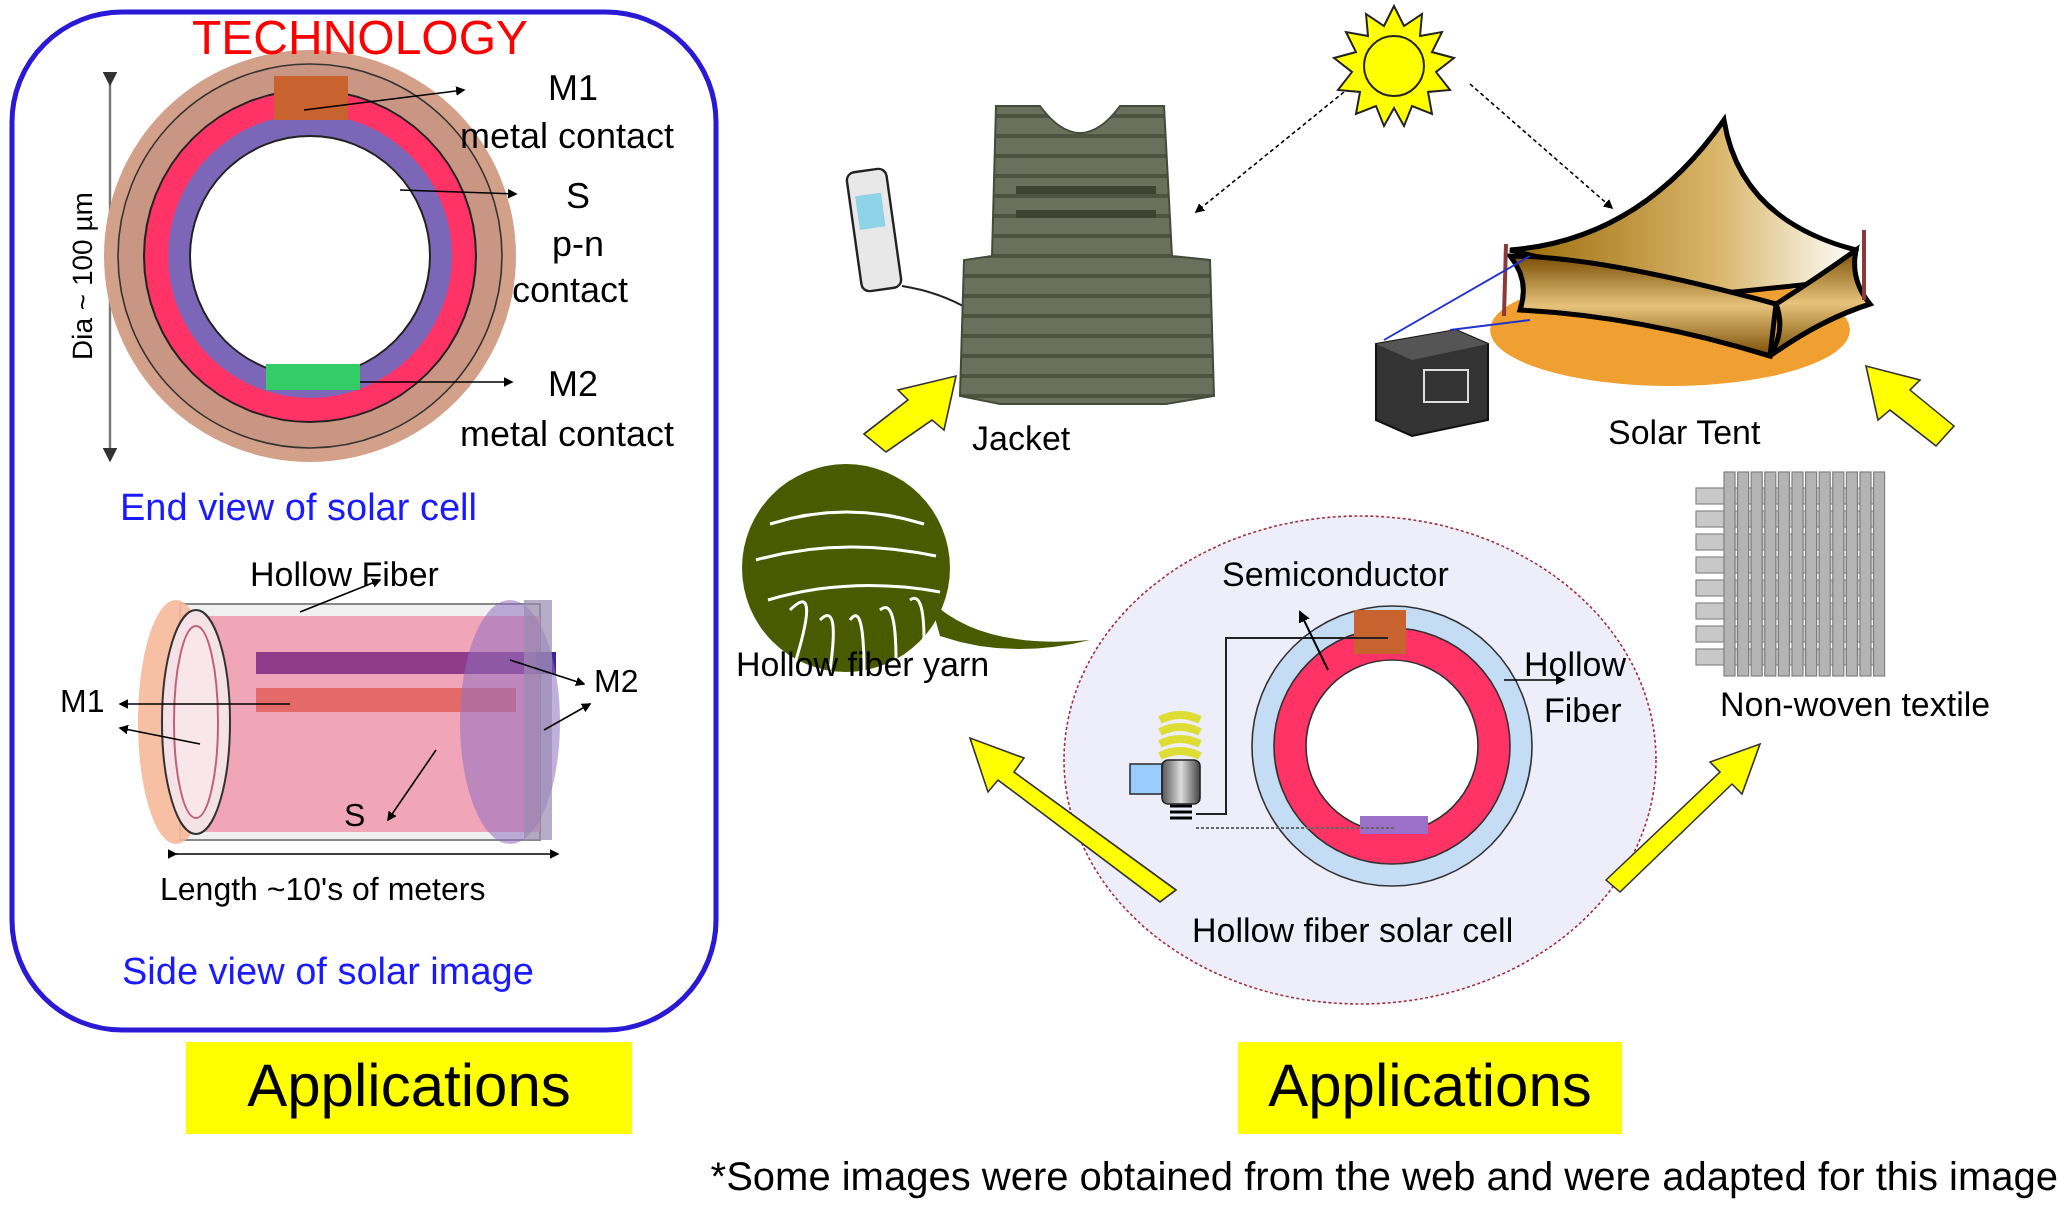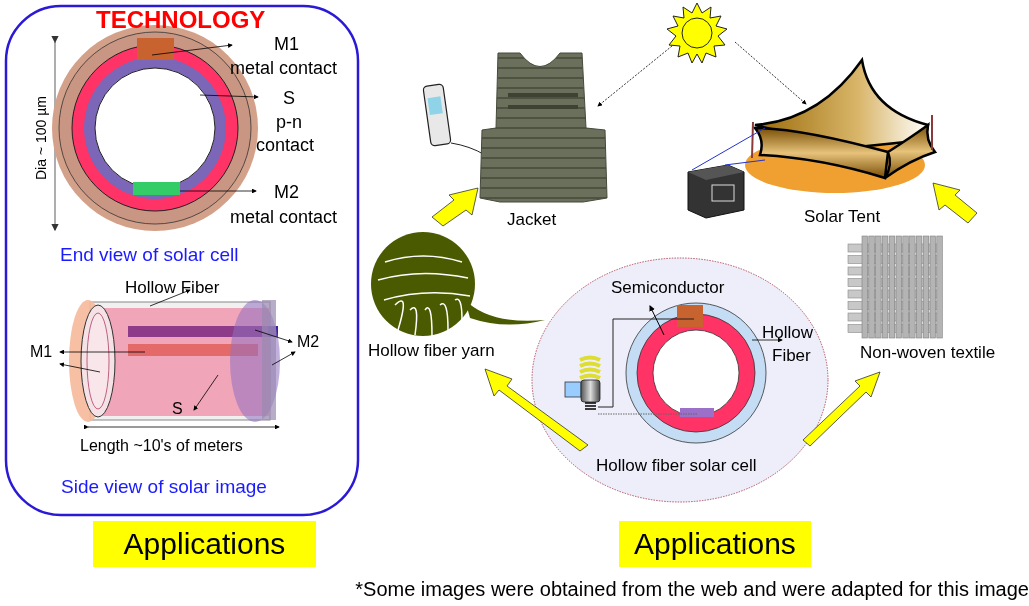--- a/index.html
+++ b/index.html
@@ -1,20 +1,20 @@
 <!DOCTYPE html>
 <html><head>
 <meta charset="utf-8">
 <style>
   html, body { margin:0; padding:0; background:#ffffff; }
   body { width:1029px; height:606px; position:relative; overflow:hidden; font-family:"Liberation Sans", sans-serif; }
   svg.canvas { position:absolute; left:0; top:0; }
   .lbl { position:absolute; color:#000; font-family:"Liberation Sans", sans-serif; white-space:nowrap; }
   .blue { color:#1a1aff; }
-  .title { color:#ff0000; font-weight:bold; font-size:24px; }
+  .title { color:#ff0000; font-weight:normal; font-size:24px; }
   .ybox { position:absolute; background:#ffff00; color:#000; font-size:30px; text-align:center; line-height:46px; height:46px; }
   .footnote { position:absolute; left:0; width:1029px; text-align:right; font-size:20px; top:578px; }
 </style>
 </head>
 <body>
 
 <svg class="canvas" width="1029" height="606" viewBox="0 0 1029 606">
   <defs>
     <marker id="arr" markerWidth="8" markerHeight="8" refX="7" refY="4" orient="auto">
       <path d="M0,0 L8,4 L0,8 z" fill="#000"></path>
@@ -190,23 +190,23 @@
 <div class="lbl" style="left:230px; top:207px; font-size:18px;">metal contact</div>
 <div class="lbl blue" style="left:60px; top:244px; font-size:19px;">End view of solar cell</div>
 
 <div class="lbl" style="left:125px; top:278px; font-size:17px;">Hollow Fiber</div>
 <div class="lbl" style="left:30px; top:343px; font-size:16px;">M1</div>
 <div class="lbl" style="left:297px; top:333px; font-size:16px;">M2</div>
 <div class="lbl" style="left:172px; top:400px; font-size:16px;">S</div>
 <div class="lbl" style="left:80px; top:437px; font-size:16px;">Length ~10's of meters</div>
 <div class="lbl blue" style="left:61px; top:476px; font-size:19px;">Side view of solar image</div>
 
-<div class="lbl" style="left:507px; top:210px; font-size:17px;">Jacket</div>
+<div class="lbl" style="left:486px; top:210px; font-size:17px;">Jacket</div>
 <div class="lbl" style="left:804px; top:207px; font-size:17px;">Solar Tent</div>
-<div class="lbl" style="left:368px; top:341px; font-size:17px;">Hollow fiber yarn</div>
+<div class="lbl" style="left:368px; top:323px; font-size:17px;">Hollow fiber yarn</div>
 <div class="lbl" style="left:860px; top:343px; font-size:17px;">Non-woven textile</div>
 <div class="lbl" style="left:611px; top:278px; font-size:17px;">Semiconductor</div>
 <div class="lbl" style="left:762px; top:323px; font-size:17px;">Hollow</div>
 <div class="lbl" style="left:772px; top:346px; font-size:17px;">Fiber</div>
 <div class="lbl" style="left:596px; top:456px; font-size:17px;">Hollow fiber solar cell</div>
 
 <div class="ybox" style="left:93px; top:521px; width:223px;">Applications</div>
 <div class="ybox" style="left:619px; top:521px; width:192px;">Applications</div>
 
 <div class="footnote">*Some images were obtained from the web and were adapted for this image</div>

